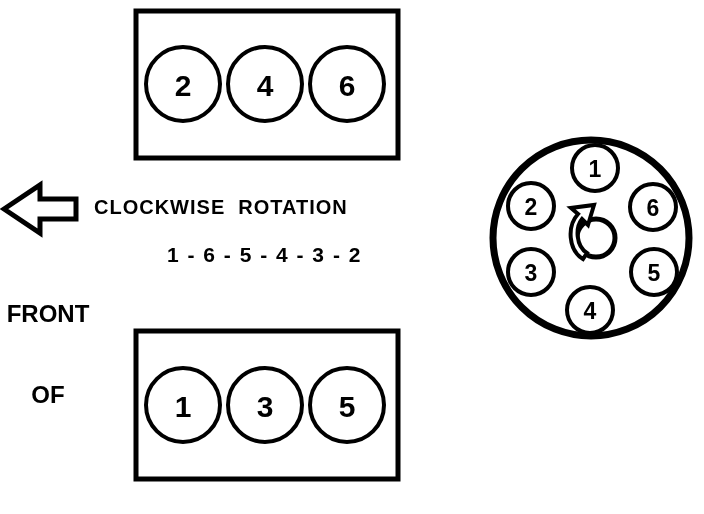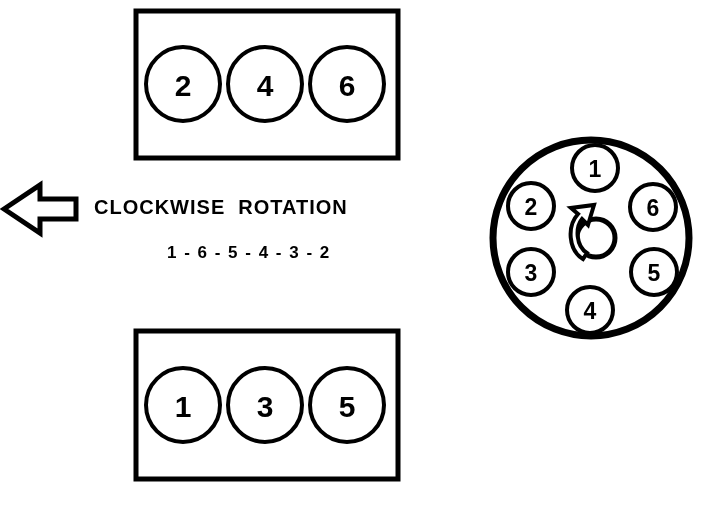--- a/index.html
+++ b/index.html
@@ -88,21 +88,21 @@
   }
   #rotation-heading {
     left: 94px;
     top: 196px;
     font-size: 20px;
     letter-spacing: 1px;
   }
   #firing-order-text {
     left: 167px;
     top: 243px;
-    font-size: 17px;
+    font-size: 21px;
     letter-spacing: 1.5px;
   }
   #front-label {
     left: 0px;
     top: 246px;
     width: 96px;
     text-align: center;
     font-size: 24px;
     line-height: 27px;
   }
@@ -177,15 +177,17 @@
                C 575 228, 576 246, 587 253
                Z"></path>
     </g>
   </svg>
 
   <div class="heading-text" id="rotation-heading">CLOCKWISE  ROTATION</div>
 
   <div class="heading-text" id="firing-order-text">1 - 6 - 5 - 4 - 3 - 2</div>
 
   <div class="heading-text" id="front-label">
+    <span class="front-line">FRONT</span>
+    <span class="front-line">OF</span>
   </div>
 
 </div>
 
 </body></html>

